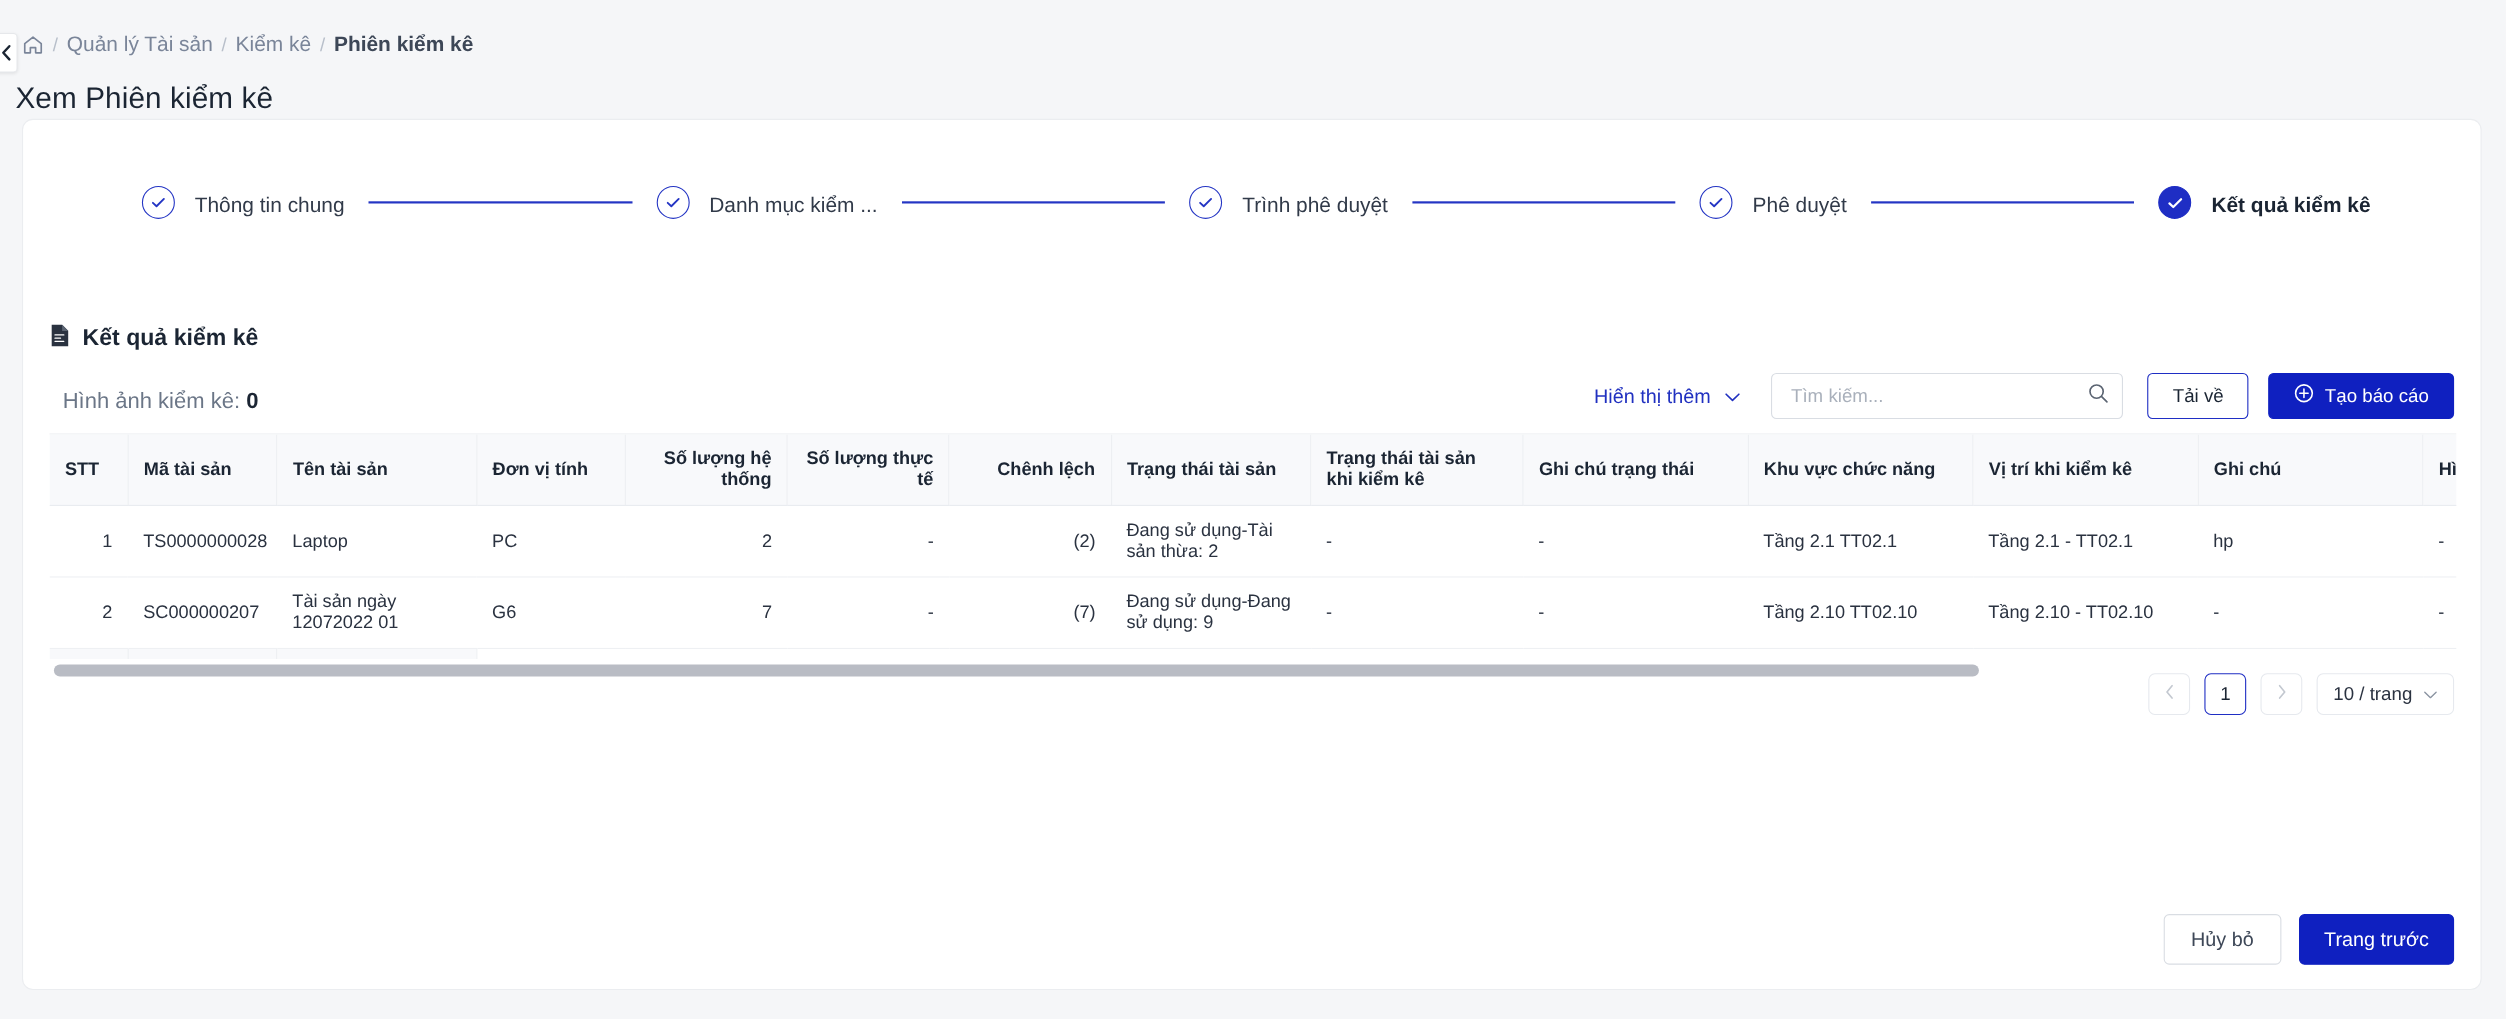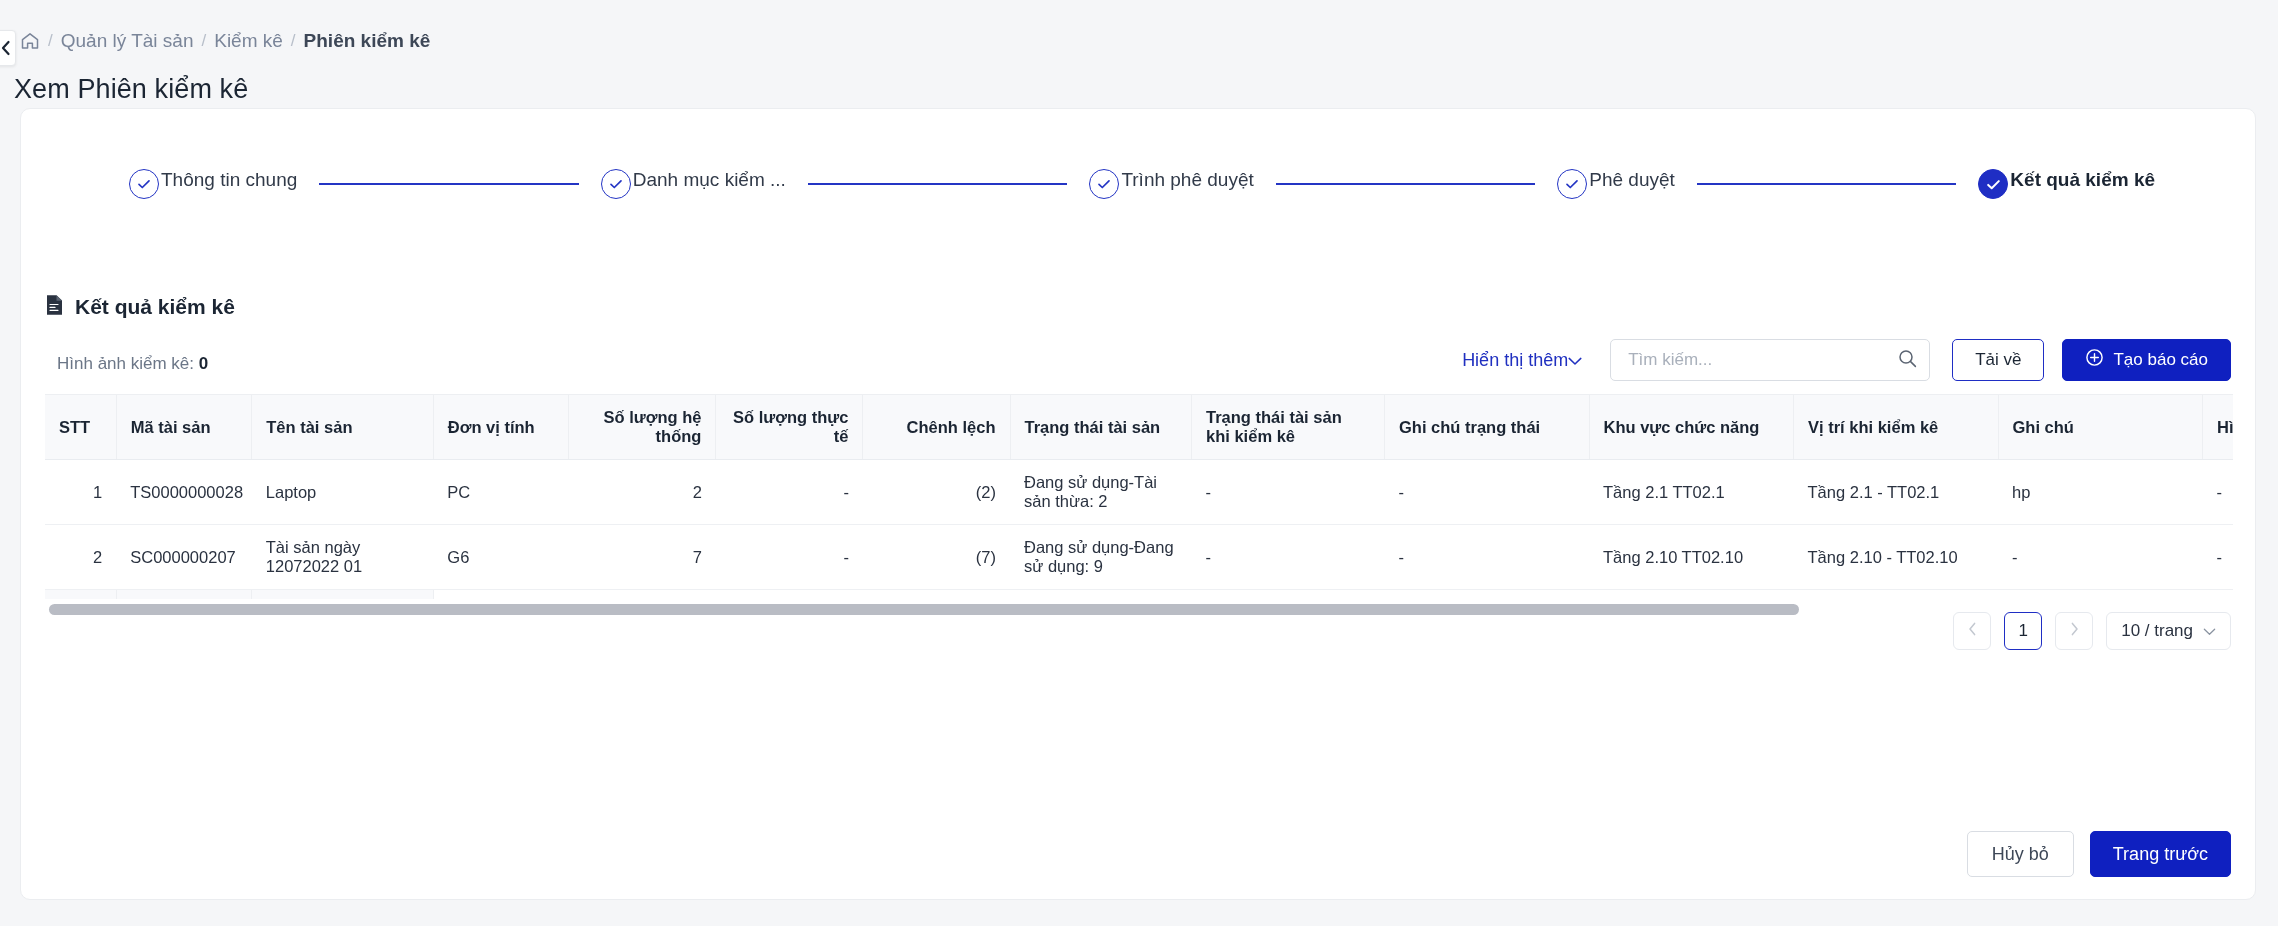--- a/index.html
+++ b/index.html
@@ -53,54 +53,54 @@
     border-radius: 10px;
   }
 
   
   .stepper {
     position: absolute; left: 0; top: 45px; right: 0;
     height: 60px;
     display: flex; align-items: center;
     padding: 0 100px 0 108px;
   }
-  .step { display: flex; align-items: flex-start; gap: 2px; flex: 0 0 auto; }
+  .step { display: flex; align-items: flex-end; gap: 18px; flex: 0 0 auto; }
   .step-circle {
     width: 30px; height: 30px; border-radius: 50%;
     border: 1.6px solid #2435c4;
     display: flex; align-items: center; justify-content: center;
     background: #fff; flex: 0 0 auto;
   }
   .step.done .step-circle { background: #1f2ec4; border-color: #1f2ec4; }
   .step-label { font-size: 19px; color: #313a49; white-space: nowrap; }
   .step.done .step-label { font-weight: 700; color: #1b2533; }
   .step-line { flex: 1 1 auto; height: 1.5px; background: #2435c4; margin: 0 22px; }
 
   
   .section-head {
     position: absolute; left: 24px; top: 185px;
     display: flex; align-items: center; gap: 11px;
   }
   .section-head .title { font-size: 21px; font-weight: 600; color: #1b2533; }
 
   .img-count {
     position: absolute; left: 36px; top: 245px;
-    font-size: 17px; color: #6b7687;
+    font-size: 20px; color: #6b7687;
   }
   .img-count b { color: #1b2533; font-weight: 700; }
 
   
   .toolbar {
     position: absolute; right: 24px; top: 230px;
     display: flex; align-items: center; gap: 0;
     height: 42px;
   }
   .show-more {
     font-size: 18px; color: #2030c0;
-    display: flex; align-items: center; gap: 0;
+    display: flex; align-items: center; gap: 13px;
     margin-right: 28px; cursor: pointer; white-space: nowrap;
   }
   .search-box {
     width: 320px; height: 42px;
     border: 1px solid #d9dde3; border-radius: 5px;
     background: #fff; display: flex; align-items: center;
     padding: 0 12px 0 15px; margin-right: 22px;
   }
   .search-box input {
     flex: 1 1 auto; border: none; outline: none;

